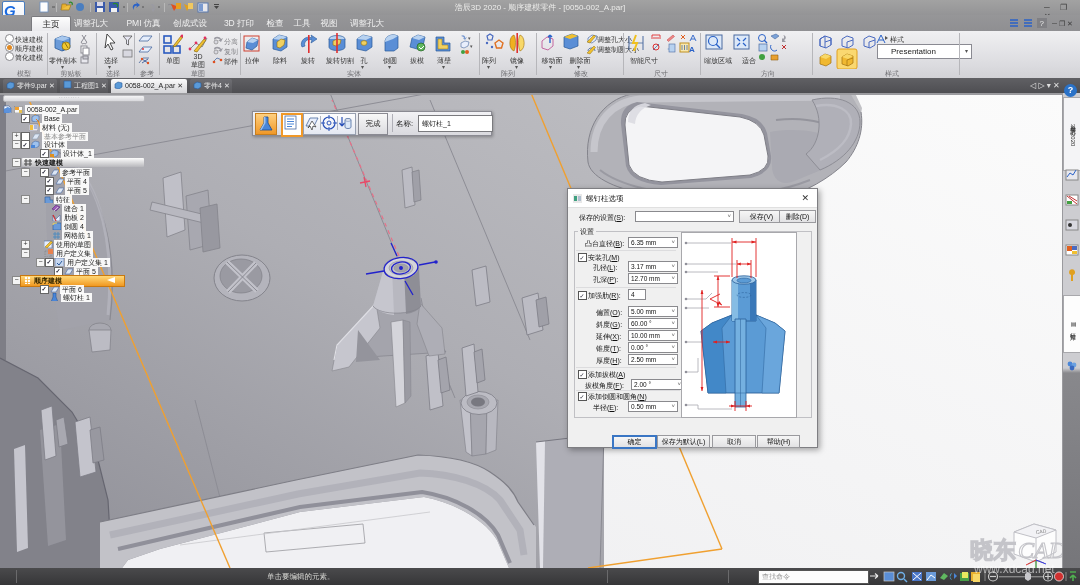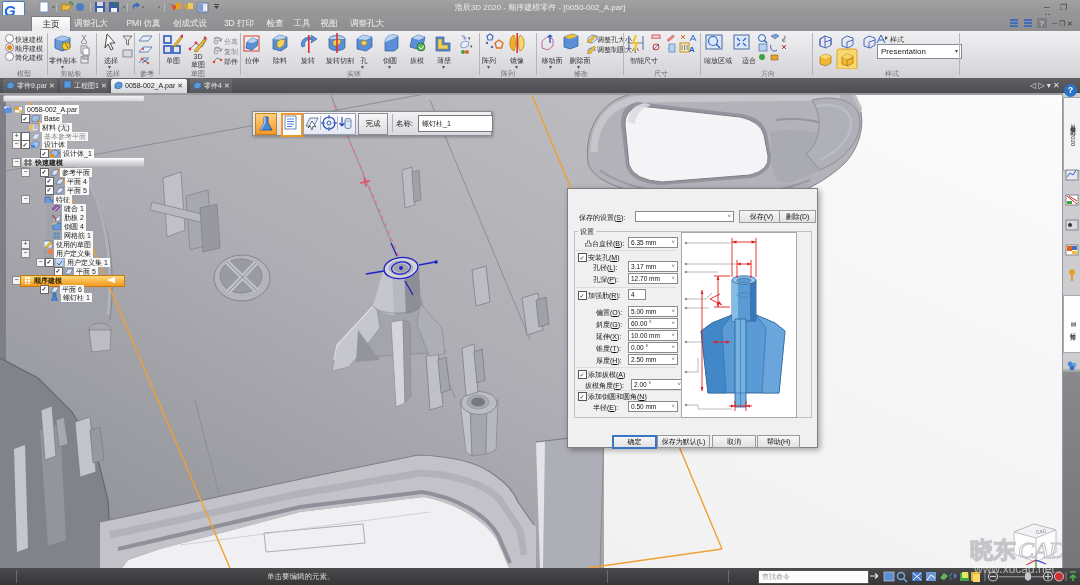--- a/index.html
+++ b/index.html
@@ -384,21 +384,21 @@
       <path d="M2 6l5-3 6 2v7l-5 3-6-2z" fill="#f0b830" stroke="#a07010" stroke-width="0.7"></path>
       <path d="M2 6l5-3 6 2-5 3z" fill="#f8d868"></path>
       <path d="M7 9l6-2M7 9v6" stroke="#a07010" stroke-width="0.7" fill="none"></path>
     </g>
   </svg>
   <svg style="position:absolute;left:876px;top:3px" width="12" height="10" viewBox="0 0 12 10">
     <path d="M1 9L5 1l4 8M3 6h5" stroke="#2a62c8" stroke-width="1" fill="none"></path>
     <path d="M9 2l3 2-3 2" fill="#555"></path>
   </svg>
   <div class="ribtext" style="left:890px;top:4px;">样式</div>
-  <div style="position:absolute;left:877px;top:13px;width:80px;height:13px;background:#fff;border:1px solid #8a8a92;font-size:8px;line-height:13px;padding-left:3px;color:#222;">Presentation<span style="position:absolute;right:3px;color:#555;font-size:6px;">▾</span></div>
+  <div style="position:absolute;left:877px;top:13px;width:80px;height:13px;background:#fff;border:1px solid #8a8a92;font-size:8px;line-height:13px;padding-left:13px;color:#222;">Presentation<span style="position:absolute;right:3px;color:#555;font-size:6px;">▾</span></div>
   <div class="grplabel" style="left:892px;">样式</div>
   <div class="gsep" style="left:959px;"></div>
 </div>
 
 <div id="doctabs" class="abs"></div>
 <div class="dtab abs" style="left:3px;width:54px;"><svg width="9" height="9" style="vertical-align:-1px;margin:0 2px 0 3px">
       <path d="M1 4l3-2 4 1v4l-3 2-4-1z" fill="#5a9ad8" stroke="#2a5a9a" stroke-width="0.6"></path>
     </svg>零件9.par<span class="x">✕</span></div>
 <div class="dtab abs" style="left:60px;width:48px;"><svg width="9" height="9" style="vertical-align:-1px;margin:0 2px 0 3px">
       <rect x="1" y="1" width="7" height="7" fill="#5a9ad8" stroke="#2a5a9a" stroke-width="0.6"></rect>
@@ -830,20 +830,29 @@
     <div class="trow" style="left:0;top:198px;">
       <svg class="ticon" style="left:50px;">
           <path d="M3 0h3v4l2 5H1l2-5z" fill="#4a86d8" stroke="#1a4a90" stroke-width="0.5"></path>
         </svg>
       <span class="tlabel" style="margin-left:61px;">螺钉柱 1</span>
     </div>
   </div>
 
   <div id="dialog" class="abs" style="left:567px;top:93px;">
 
+    <div style="position:absolute;left:0;top:0;width:249px;height:18px;background:#fff;border-bottom:1px solid #e0e0e0;">
+      <svg width="9" height="9" style="position:absolute;left:5px;top:5px">
+          <rect x="0" y="0" width="9" height="9" fill="#e8e8e8"></rect>
+          <rect x="1" y="2" width="3" height="5" fill="#40a080"></rect>
+          <rect x="5" y="2" width="3" height="5" fill="#b0c0d0"></rect>
+        </svg>
+      <span style="position:absolute;left:18px;top:5px;font-size:7.5px;color:#222;">螺钉柱选项</span>
+      <span style="position:absolute;right:8px;top:4px;font-size:9px;color:#333;">✕</span>
+    </div>
 
     <div class="dlabel" style="left:11px;top:24px;">保存的设置(<u>S</u>):</div>
     <div class="din" style="left:67px;top:22px;width:95px;">
         <span class="chev">˅</span>
       </div>
     <div class="dbtn" style="left:171px;top:21px;width:43px;">保存(V)</div>
     <div class="dbtn" style="left:211px;top:21px;width:35px;">删除(D)</div>
 
     <div style="position:absolute;left:6px;top:42px;width:236px;height:185px;border:1px solid #c0c0c4;"></div>
     <div class="dlabel" style="left:10px;top:38px;background:#f0f0f0;padding:0 2px;">设置</div>

